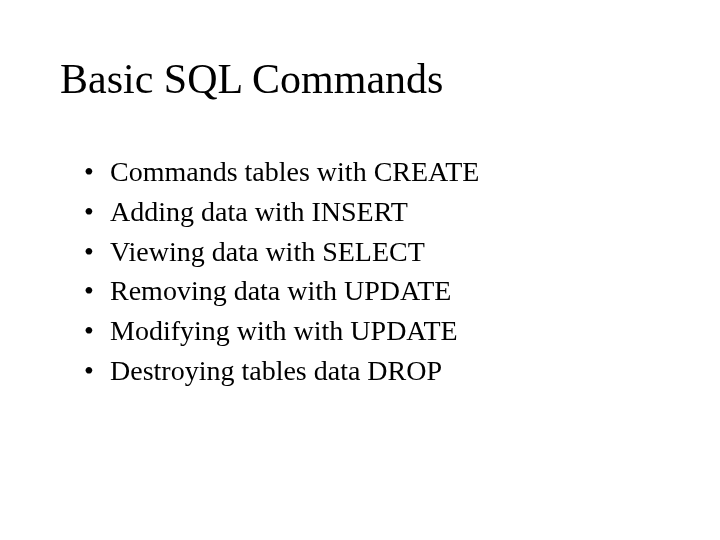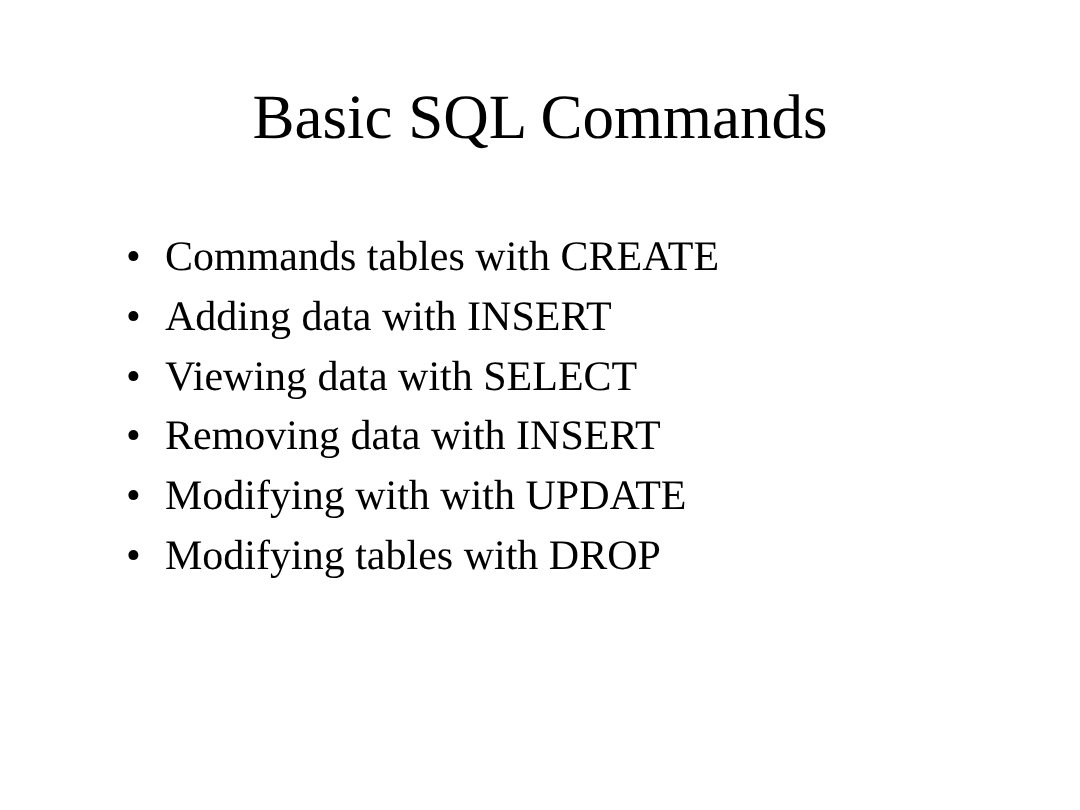--- a/index.html
+++ b/index.html
@@ -16,21 +16,21 @@
       overflow: hidden;
     }
     .slide {
       width: 100%;
       height: 100%;
       padding: 40px 60px;
     }
     .title {
       font-size: 42px;
       font-weight: normal;
-      text-align: center;
+      text-align: left;
       margin-top: 15px;
       margin-bottom: 50px;
     }
     .bullet-list {
       list-style: none;
       padding-left: 20px;
     }
     .bullet-item {
       display: flex;
       align-items: flex-start;
@@ -62,24 +62,24 @@
     <li class="bullet-item">
       <span class="bullet-dot">•</span>
       <span class="bullet-text">Adding data with INSERT</span>
     </li>
     <li class="bullet-item">
       <span class="bullet-dot">•</span>
       <span class="bullet-text">Viewing data with SELECT</span>
     </li>
     <li class="bullet-item">
       <span class="bullet-dot">•</span>
-      <span class="bullet-text">Removing data with INSERT</span>
+      <span class="bullet-text">Removing data with UPDATE</span>
     </li>
     <li class="bullet-item">
       <span class="bullet-dot">•</span>
       <span class="bullet-text">Modifying with with UPDATE</span>
     </li>
     <li class="bullet-item">
       <span class="bullet-dot">•</span>
-      <span class="bullet-text">Modifying tables with DROP</span>
+      <span class="bullet-text">Destroying tables data DROP</span>
     </li>
   </ul>
 </div>
 
 </body></html>

